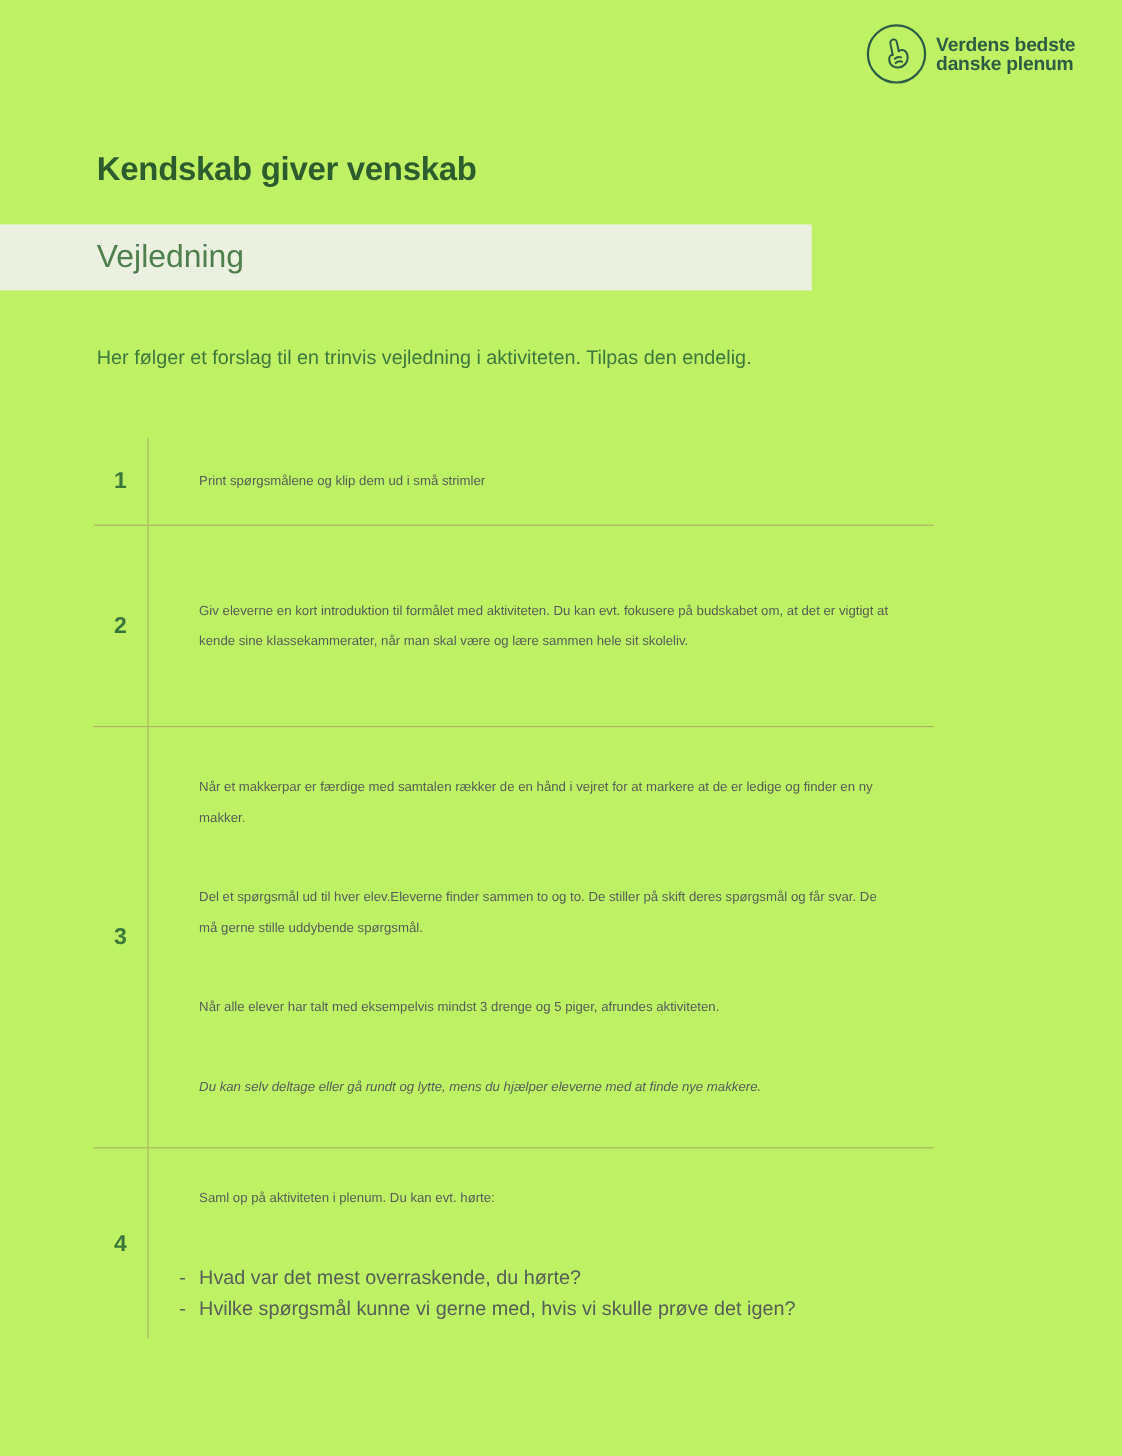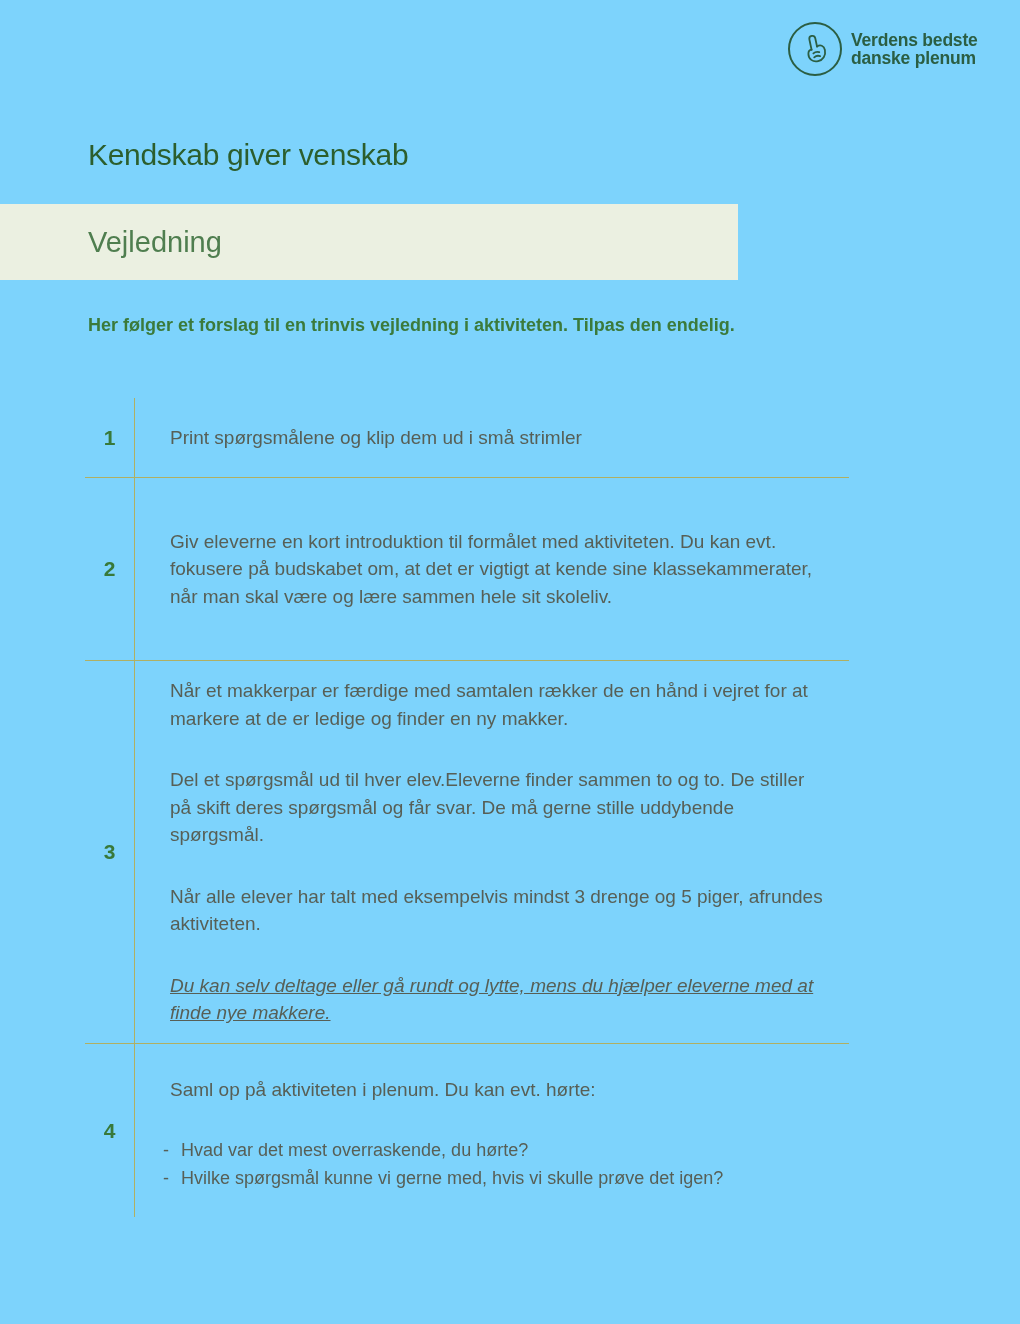--- a/index.html
+++ b/index.html
@@ -12,21 +12,21 @@
     --num-green:#38793a;
     --line-olive:#b0af62;
   }
   *{box-sizing:border-box;}
   html,body{margin:0;padding:0;background:#ffffff;}
   body{font-family:"Liberation Sans", sans-serif;}
   .page{
     position:relative;
     width:1020px;
     height:1324px;
-    background:#7dd3fc;
+    background:#bef264;
     overflow:hidden;
   }
 
   
   .logo{
     position:absolute;
     top:22px;
     left:788px;
     display:flex;
     align-items:center;
@@ -53,53 +53,52 @@
     flex-direction:column;
   }
 
   
   .page-title{
     position:absolute;
     left:88px;
     top:138px;
     margin:0;
     font-size:30px;
-    font-weight:normal;
+    font-weight:bold;
     letter-spacing:-0.3px;
     color:var(--title-green);
   }
 
   
   .band{
     position:absolute;
     left:0;
     top:204px;
     width:738px;
-    height:76px;
+    height:60px;
     background:var(--band-bg);
     display:flex;
     align-items:center;
   }
   .band .band-label{
     margin-left:88px;
     font-size:29px;
     color:var(--band-text);
   }
 
   
   .intro{
     position:absolute;
     left:88px;
     top:312px;
     margin:0;
     width:720px;
     font-size:18px;
     line-height:27px;
     color:var(--intro-text);
-    font-weight:bold;
   }
 
   
   .steps{
     position:absolute;
     left:85px;
     top:398px;
     width:764px;
   }
   .step-row{
@@ -119,32 +118,32 @@
   }
   .step-content{
     flex:1;
     border-left:1px solid var(--line-olive);
     padding:0 14px 0 28px;
     display:flex;
     flex-direction:column;
     justify-content:center;
   }
   .step-content p{
-    margin:7px;
-    font-size:19px;
+    margin:18px;
+    font-size:12px;
     line-height:27.5px;
     color:var(--body-text);
   }
   .step-content p + p,
   .step-content .bullets{margin-top:27px;}
   .row-1{height:80px;}
   .row-2{height:183px;}
   .row-3{height:383px;}
   .row-4{height:173px;}
-  .note{font-style:italic;text-decoration:underline;}
+  .note{font-style:italic;}
   .bullets{display:flex;flex-direction:column;}
   .bullet{
     display:flex;
     font-size:18px;
     line-height:27.5px;
     color:var(--body-text);
   }
   .bullet .dash{
     width:18px;
     flex:0 0 18px;

